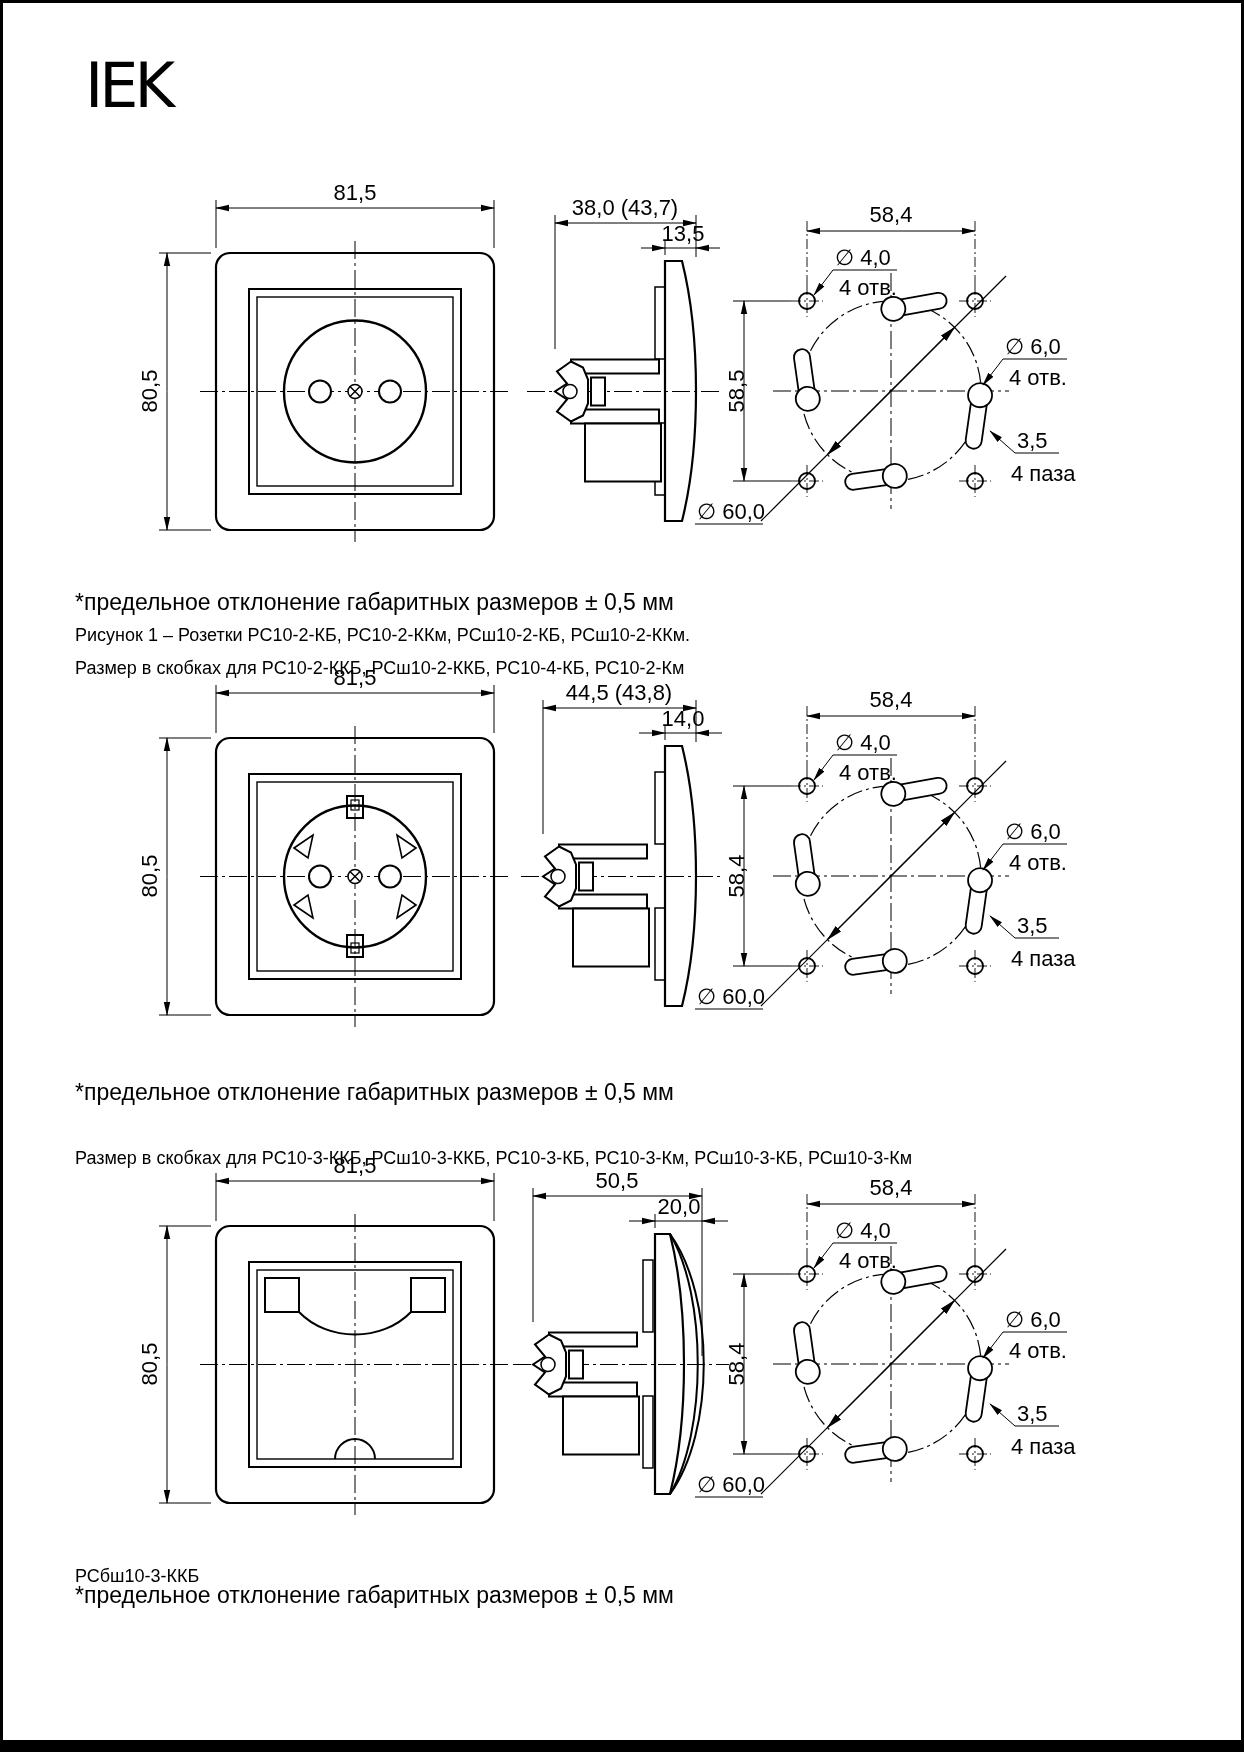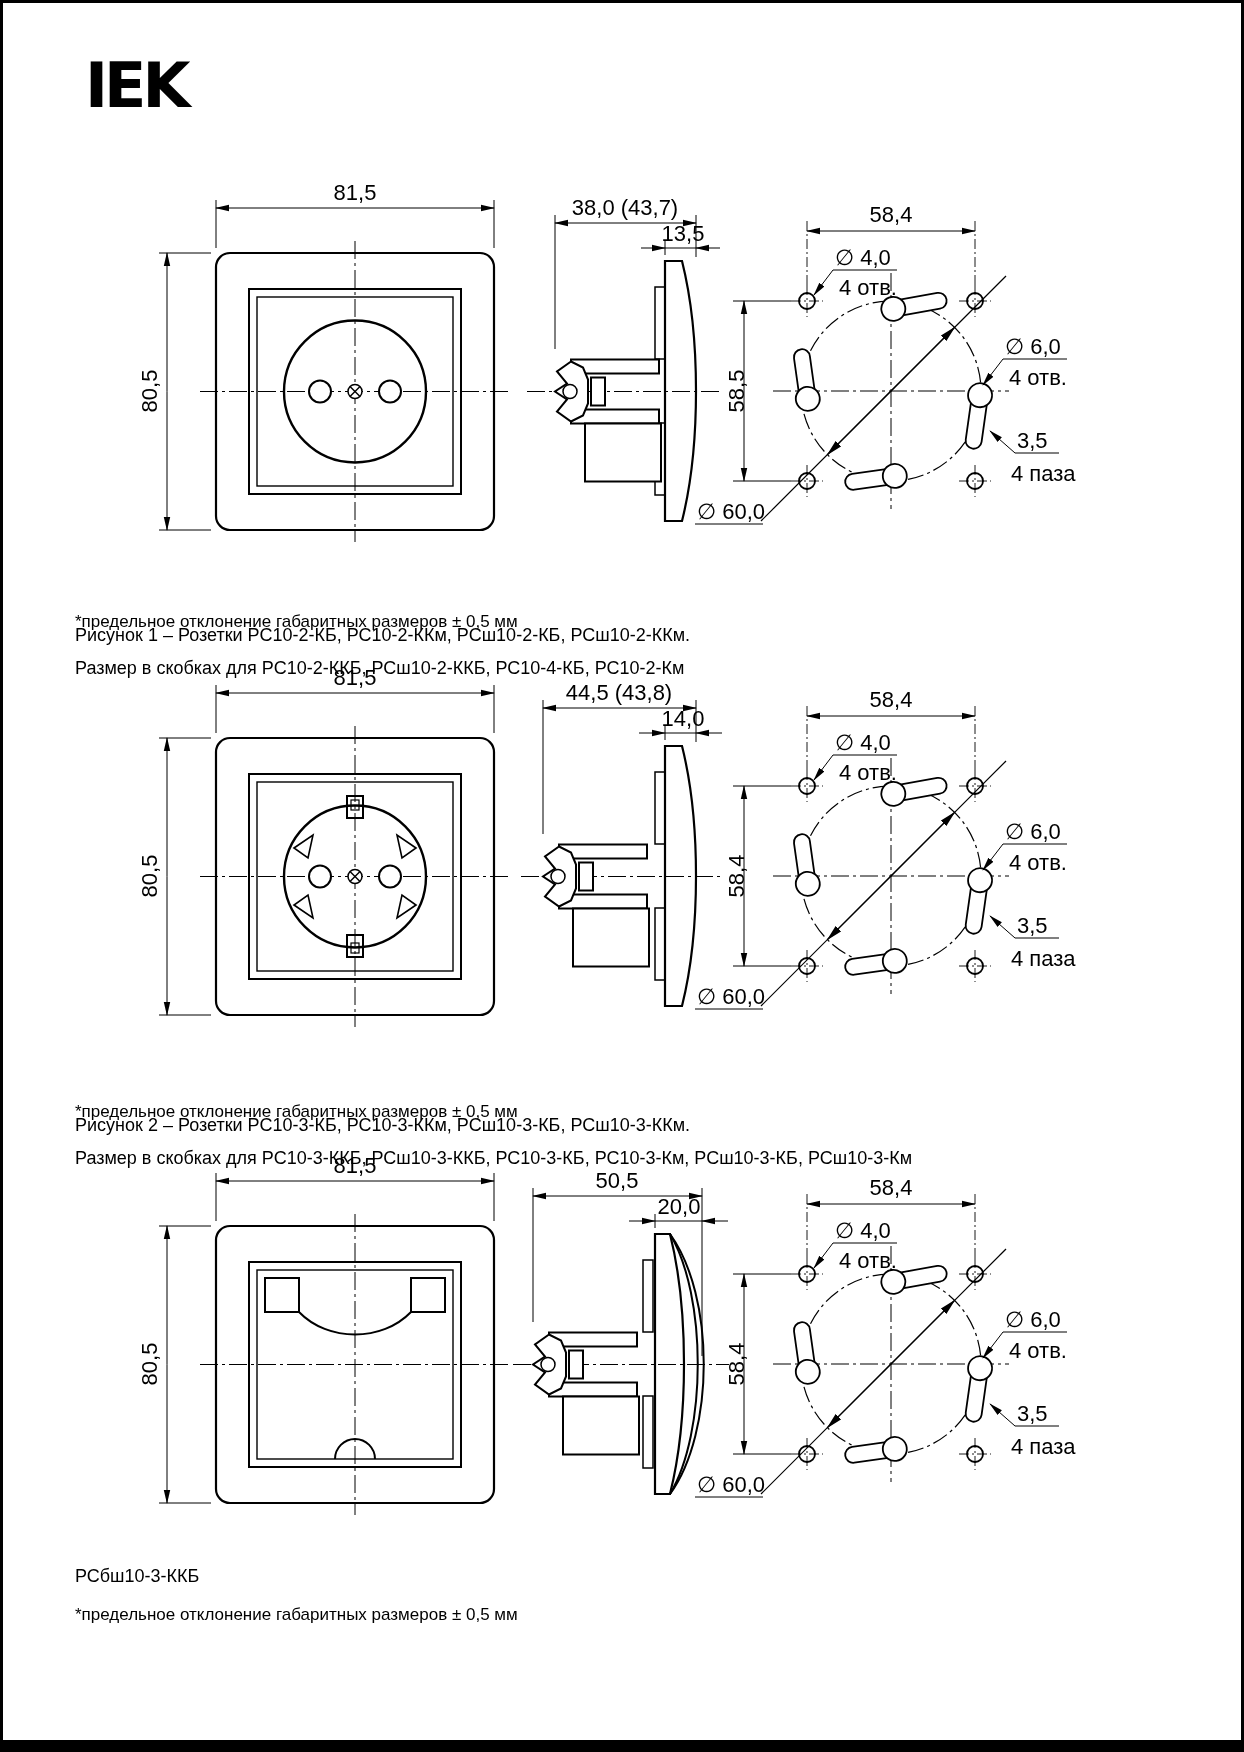--- a/index.html
+++ b/index.html
@@ -9,27 +9,27 @@
     background:#fff;
     border:3px solid #000;
     border-bottom-width:12px;
     box-sizing:border-box;
     font-family:"Liberation Sans",sans-serif;
     color:#000;
     overflow:hidden;
   }
   .logo{
     position:absolute;left:82px;top:46px;
-    font-size:62px;font-weight:700;letter-spacing:-4px;
+    font-size:62px;font-weight:400;letter-spacing:-4px;
     font-family:"DejaVu Sans",sans-serif;
   }
   .fig{position:absolute;left:58px;width:1120px;height:395px;}
   .note{
     position:absolute;left:72px;width:1080px;
-    font-size:17px;line-height:28px;margin-top:20px;
+    font-size:23px;line-height:28px;
   }
   .cap{
     position:absolute;left:72px;width:1110px;
     font-size:18px;line-height:30px;
   }
   svg text{
     font-family:"Liberation Sans",sans-serif;
     font-size:22px;fill:#000;stroke:none;
   }
   svg .geo{fill:none;stroke:#000;}
@@ -250,21 +250,20 @@
     <text x="774" y="107">∅ 4,0</text>
     <text x="778" y="137">4 отв.</text>
     <text x="944" y="196">∅ 6,0</text>
     <text x="948" y="227">4 отв.</text>
     <text x="956" y="290">3,5</text>
     <text x="950" y="323">4 паза</text>
     <text x="636" y="361">∅ 60,0</text>
   </svg>
 
   <div class="note" style="top:1075px">*предельное отклонение габаритных размеров ± 0,5 мм</div>
-  <div class="cap" style="top:1107px">Рисунок 2 – Розетки РС10-3-КБ, РС10-3-ККм, РСш10-3-КБ, РСш10-3-ККм.</div>
   <div class="cap" style="top:1140px">Размер в скобках для РС10-3-ККБ, РСш10-3-ККБ, РС10-3-КБ, РС10-3-Км, РСш10-3-КБ, РСш10-3-Км</div>
 
   <svg class="fig" style="top:1128px" viewBox="0 0 1120 395">
 
     <g transform="translate(155,95)">
       <use href="#ffront"></use>
       <g class="geo" stroke-width="2">
         <rect x="49" y="52" width="34" height="34"></rect>
         <rect x="195" y="52" width="34" height="34"></rect>
         <path d="M83,86 C112,116 166,116 195,86" fill="none"></path>

